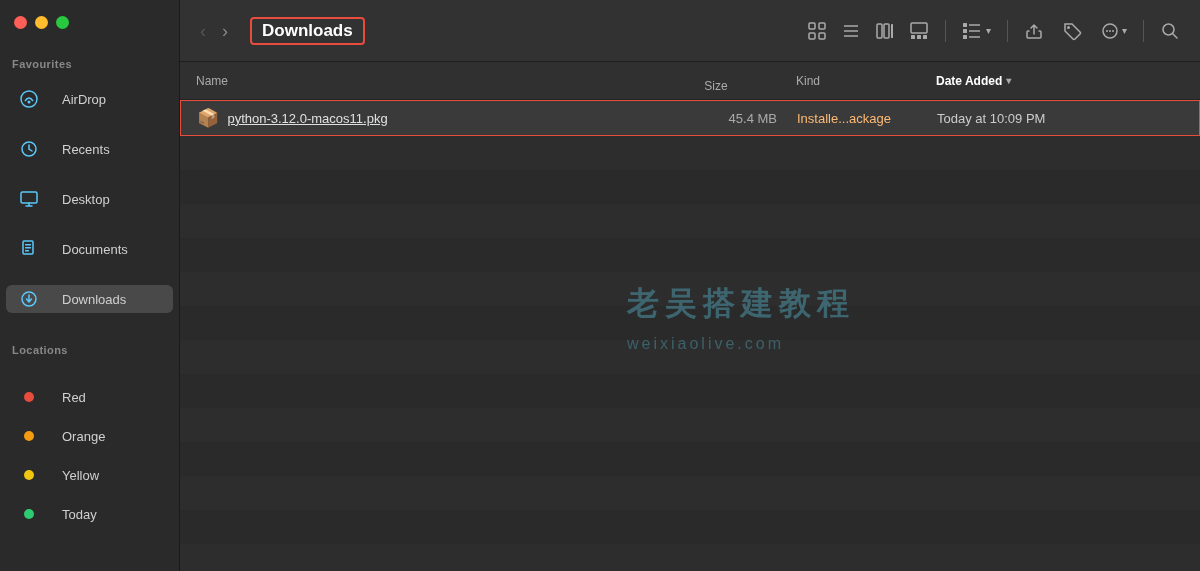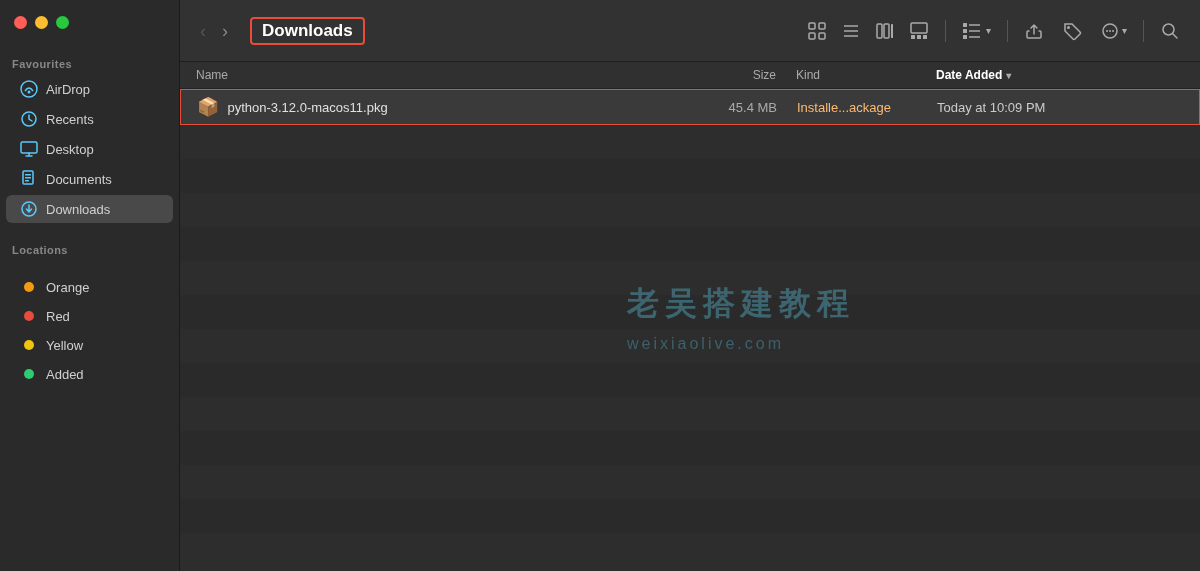--- a/index.html
+++ b/index.html
@@ -46,25 +46,25 @@
       font-weight: 600;
       color: #888;
       padding: 8px 12px 4px 12px;
       letter-spacing: 0.04em;
       text-transform: none;
     }
 
     .sidebar-item {
       display: flex;
       align-items: center;
-      gap: 8px;
+      gap: 24px;
       padding: 5px 10px 5px 14px;
       cursor: pointer;
       border-radius: 6px;
-      margin: 1px 6px;
+      margin: 11px 6px;
       color: #d0d0d0;
       font-size: 13px;
     }
     .sidebar-item.active {
       background: rgba(255,255,255,0.15);
     }
     .sidebar-icon {
       width: 18px;
       height: 18px;
       display: flex;
@@ -162,21 +162,21 @@
       padding: 6px 16px;
       background: #303030;
       border-bottom: 1px solid #222;
       font-size: 12px;
       color: #aaa;
       position: sticky;
       top: 0;
       z-index: 10;
     }
     .col-name { flex: 0 0 460px; }
-    .col-size { flex: 0 0 120px; text-align: right; }
+    .col-size { flex: 0 0 120px; text-align: center; margin-top: 11px; }
     .col-kind { flex: 0 0 160px; text-align: left; padding-left: 20px; }
     .col-date { flex: 1; font-weight: 700; color: #fff; display: flex; align-items: center; gap: 4px; }
 
     
     .file-row {
       display: flex;
       align-items: center;
       padding: 6px 16px;
       font-size: 13px;
       color: #ccc;
@@ -189,21 +189,21 @@
       border: 1.5px solid #e74c3c;
     }
 
     .file-name-cell {
       flex: 0 0 460px;
       display: flex;
       align-items: center;
       gap: 8px;
     }
     .file-icon { font-size: 18px; }
-    .file-name { color: #e0e0e0; }
+    .file-name { color: #e0e0e0; text-decoration: underline; }
     .file-size { flex: 0 0 120px; text-align: right; color: #aaa; }
     .file-kind { flex: 0 0 160px; padding-left: 20px; color: #fdba74; }
     .file-date { flex: 1; color: #ccc; }
 
     
     .empty-rows {
       flex: 1;
     }
     .stripe-row {
       min-height: 34px;
@@ -317,41 +317,41 @@
 
   <div style="margin-top: 12px;">
     <div class="sidebar-section-label">Locations</div>
 
   </div>
 
   <div style="margin-top: 12px;">
 
     <div class="sidebar-item">
       <div class="sidebar-icon">
-        <div class="tag-dot" style="background:#f39c12;"></div>
-      </div>
-      <span>Orange</span>
+        <div class="tag-dot" style="background:#e74c3c;"></div>
+      </div>
+      <span>Red</span>
     </div>
     <div class="sidebar-item">
       <div class="sidebar-icon">
-        <div class="tag-dot" style="background:#e74c3c;"></div>
-      </div>
-      <span>Red</span>
+        <div class="tag-dot" style="background:#f39c12;"></div>
+      </div>
+      <span>Orange</span>
     </div>
     <div class="sidebar-item">
       <div class="sidebar-icon">
         <div class="tag-dot" style="background:#f1c40f;"></div>
       </div>
       <span>Yellow</span>
     </div>
     <div class="sidebar-item">
       <div class="sidebar-icon">
         <div class="tag-dot" style="background:#2ecc71;"></div>
       </div>
-      <span>Added</span>
+      <span>Today</span>
     </div>
   </div>
 </div>
 
 <div class="main">
 
   <div class="toolbar">
     <div class="nav-buttons">
       <button class="nav-btn disabled">‹</button>
       <button class="nav-btn">›</button>

